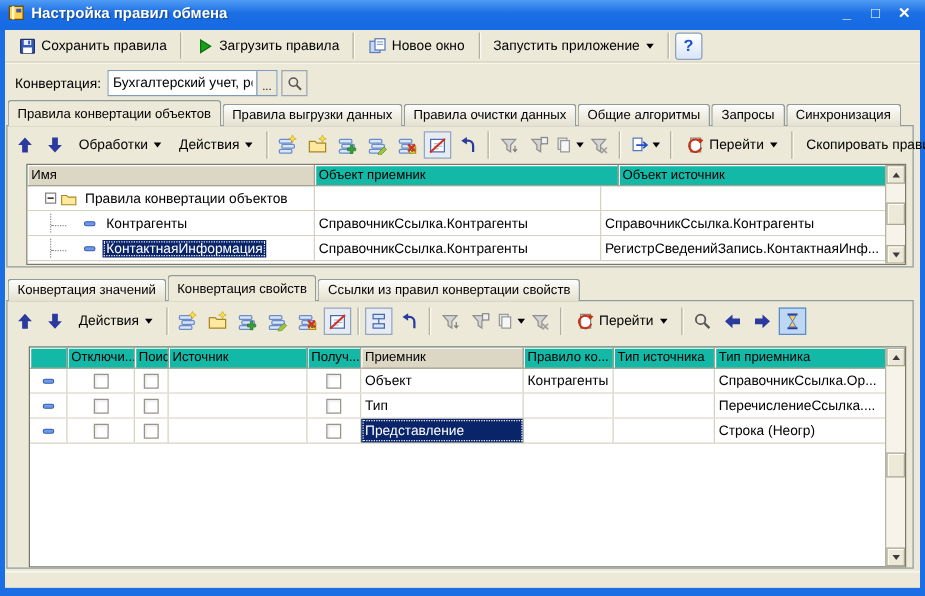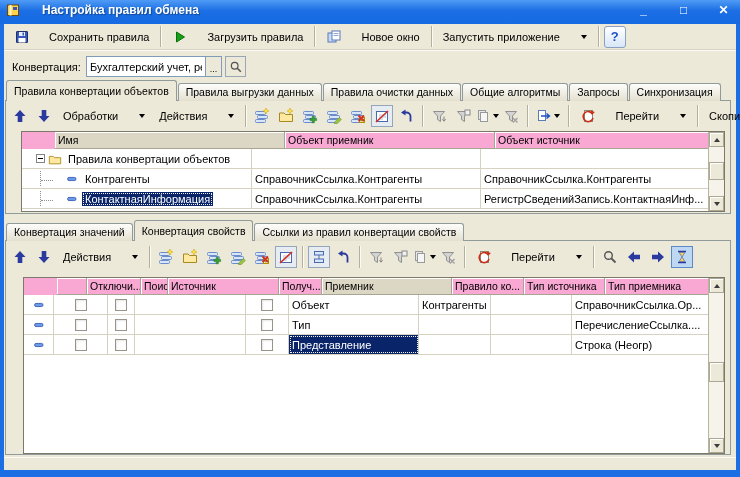--- a/index.html
+++ b/index.html
@@ -4,37 +4,37 @@
 <style>
   * { margin:0; padding:0; box-sizing:border-box; }
   html,body { background:#cfcbb8; }
   body { font-family:"Liberation Sans",sans-serif; font-size:11px; color:#000; }
 
   .window { position:relative; width:740px; height:477px; background:#ece9d8; overflow:hidden; }
 
   
   .titlebar { position:absolute; left:0; top:0; width:740px; height:24px;
     background:linear-gradient(#4f9bf5,#1b6ee4 45%,#166ae2); display:flex; align-items:center;
-    padding:0 7px 5px 5px; gap:21px; }
+    padding:0 7px 5px 5px; gap:4px; }
   .title-text { color:#fff; font-weight:bold; font-size:12px; flex:1;
     text-shadow:1px 1px 1px rgba(0,0,0,.35); white-space:nowrap; overflow:hidden; }
   .win-btn { color:#fff; width:19px; height:18px; text-align:center; font-weight:bold;
     font-size:12px; line-height:18px; cursor:default; }
   .frame { position:absolute; background:#1b6ee4; }
   .f-left { left:0; top:24px; width:4px; bottom:0; }
   .f-right { right:0; top:24px; width:4px; bottom:0; }
   .f-bottom { left:0; right:0; bottom:0; height:7px; }
 
   .client { position:absolute; left:4px; top:24px; width:732px; height:446px; background:#ece9d8; }
 
   
   .mtoolbar { position:absolute; left:0; top:0; width:732px; height:26px; display:flex;
     align-items:center; padding:0 4px; gap:2px; border-bottom:1px solid #d8d4c2;
     box-shadow:0 1px 0 #fbfaf4; }
-  .tbtn { display:flex; align-items:center; gap:19px; height:22px; padding:2px 5px;
+  .tbtn { display:flex; align-items:center; gap:3px; height:22px; padding:2px 5px;
     background:transparent; border:1px solid transparent; font:inherit; white-space:nowrap; }
   .ib { width:22px; height:22px; display:flex; align-items:center; justify-content:center;
     border:1px solid transparent; background:transparent; }
   .ib.pressed { border:1px solid #94a6bc; background:#e6ecf2; }
   .ib.pressed-blue { border:1px solid #5a8ac8; background:#bed8f4; }
   .sep { width:1px; align-self:stretch; margin:2px 3px; background:#b4b09e; box-shadow:1px 0 0 #fbfaf4; }
   .caret { width:0; height:0; border-left:3px solid transparent; border-right:3px solid transparent;
     border-top:4px solid #000; margin-left:2px; }
   .ic16 { width:16px; height:16px; flex:0 0 auto; }
   .ic14 { width:14px; height:14px; flex:0 0 auto; }
@@ -58,21 +58,21 @@
     border:1px solid #919b9c; border-bottom:none; border-radius:3px 3px 0 0; margin-right:1px;
     font-size:10.5px; white-space:nowrap; }
   .tab.active { height:21px; padding-top:4px; background:#ece9d8; position:relative; z-index:6; }
 
   
   .panel { position:absolute; background:#ece9d8; border:1px solid #919b9c; z-index:1; }
   .ptb { position:absolute; display:flex; align-items:center; gap:2px; }
 
   
   .tbl { position:absolute; background:#fff; border:1px solid #7c796a; overflow:hidden; }
-  .thead { display:flex; height:17px; background:#f9a8d4;padding-left:33px; }
+  .thead { display:flex; height:17px; background:#14b8a6; }
   .th { border-right:1px solid #a8a492; border-bottom:1px solid #a8a492; padding:2px 3px;
     white-space:nowrap; overflow:hidden; box-shadow:inset 1px 1px 0 #fff; font-size:10.5px; }
   .th.dark { background:#dcd7c5; }
   .trow { display:flex; height:20px; border-bottom:1px solid #d6d2c2; background:#fff; }
   .td { border-right:1px solid #d6d2c2; padding:2px 3px; white-space:nowrap; overflow:hidden;
     display:flex; align-items:center; gap:3px; }
   .td .lbl { padding:1px 3px; white-space:nowrap; }
   .sel { background:#0a246a !important; color:#fff !important; outline:1px dotted #eee; outline-offset:-2px; }
 
   

